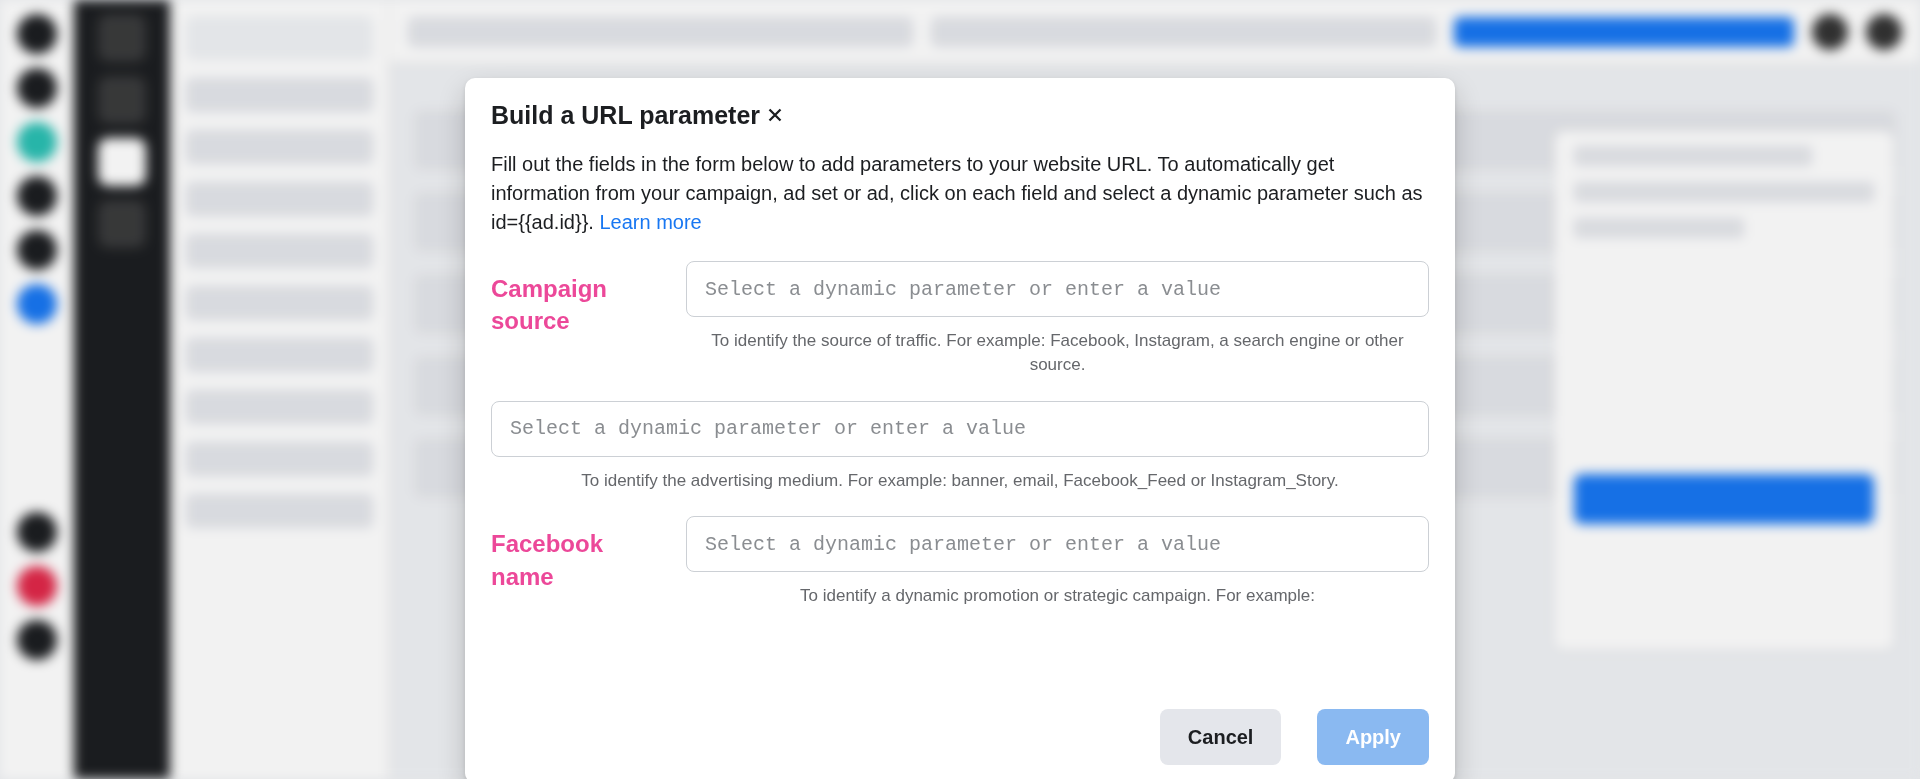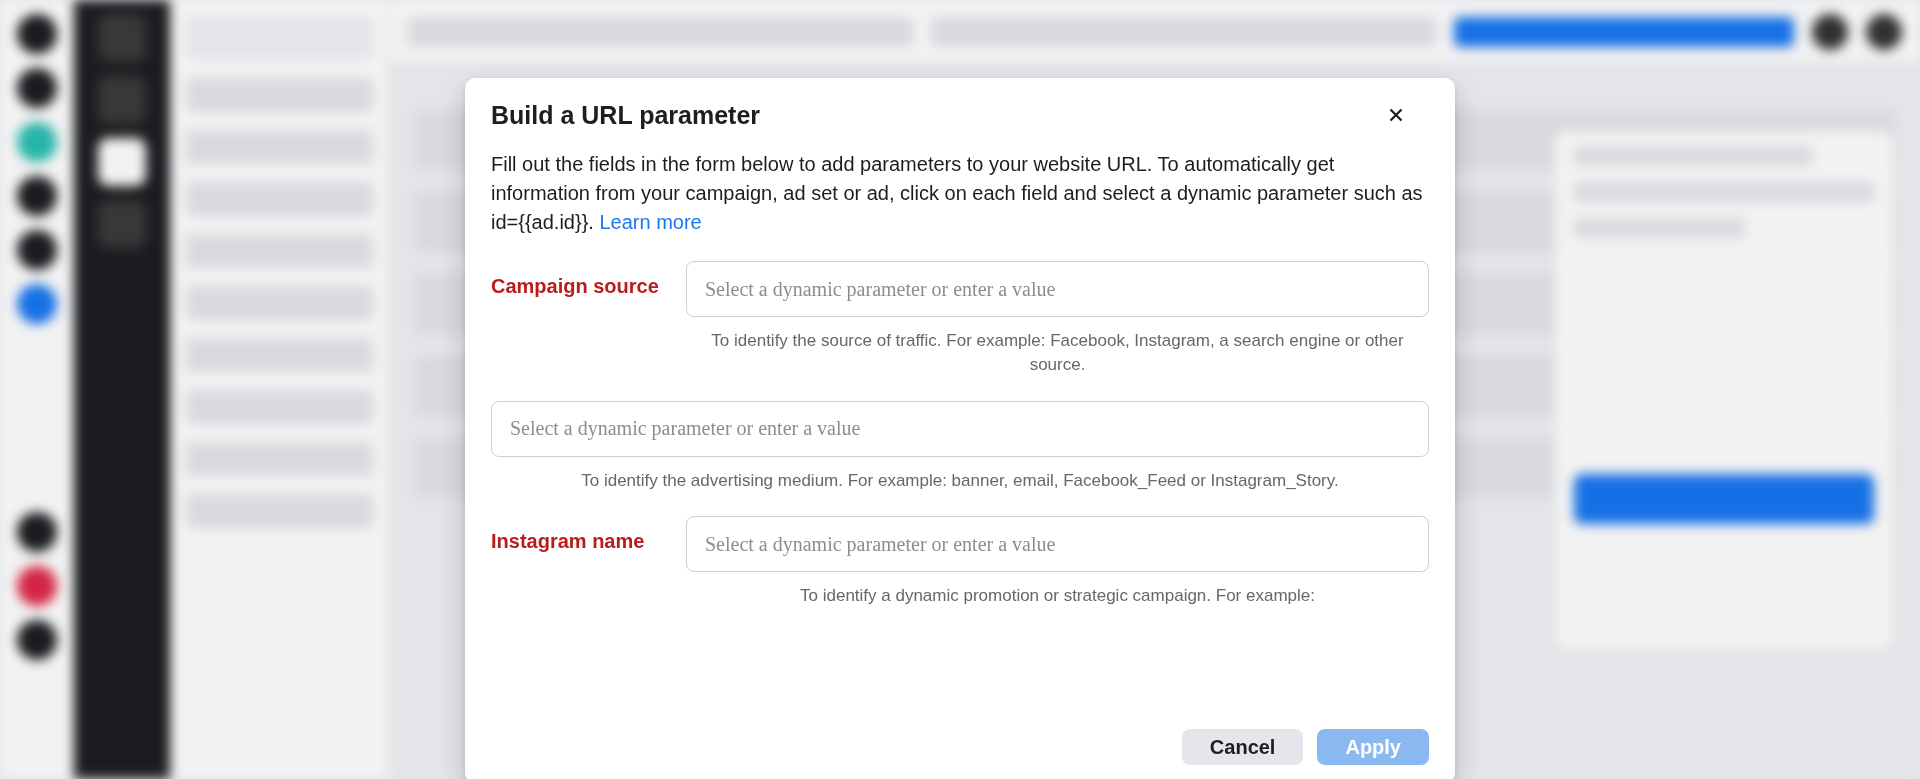--- a/index.html
+++ b/index.html
@@ -91,21 +91,20 @@
       width: 990px;
       height: 705px;
       background: #fff;
       border-radius: 10px;
       box-shadow: 0 12px 28px rgba(0,0,0,0.2), 0 2px 4px rgba(0,0,0,0.1);
       display: flex;
       flex-direction: column;
     }
     .modal-header {
       display: flex;
-      justify-content: space-between;
       align-items: center;
       padding: 22px 44px 6px 26px;
     }
     .modal-title {
       font-size: 25px;
       font-weight: 700;
       color: #1c1e21;
     }
     .modal-close {
       width: 30px; height: 30px;
@@ -130,60 +129,61 @@
     }
     .intro a { color: #1877f2; text-decoration: none; margin-top: 26px; }
     .form-row {
       display: flex;
       gap: 20px;
       margin-bottom: 24px;
     }
     .form-label {
       width: 175px;
       flex-shrink: 0;
-      font-size: 20px;
+      font-size: 24px;
       font-weight: 700;
-      color: #b91c1c;
+      color: #ec4899;
       padding-top: 12px;
       line-height: 1.35;
     }
     .form-field { flex: 1; }
     .form-input {
       width: 100%;
       height: 56px;
       border: 1px solid #ccd0d5;
       border-radius: 8px;
       padding: 0 18px;
       font-size: 20px;
       color: #1c1e21;
-      font-family: Liberation Serif, serif;
+      font-family: Liberation Mono, monospace;
     }
     .form-input::placeholder { color: #8a8d91; }
     .form-help {
       font-size: 17px;
       color: #65676b;
       margin-top: 12px;
       line-height: 1.4;
       text-align: center;
     }
     .modal-footer {
       display: flex;
       justify-content: flex-end;
       gap: 14px;
       padding: 12px 26px 18px 26px;
     }
     .btn {
-      height: 36px;
+      height: 56px;
       padding: 4px 28px;
       border: none;
       border-radius: 8px;
       font-size: 20px;
       font-weight: 600;
       cursor: pointer;
       font-family: inherit;
+      margin-left: 22px;
     }
     .btn-cancel {
       background: #e4e6eb;
       color: #1c1e21;
     }
     .btn-apply {
       background: #8ab9f1;
       color: #fff;
       text-align: right;
     }
@@ -273,21 +273,21 @@
     </div>
 
     <div class="form-row">
       <div class="form-field">
         <input type="text" class="form-input" placeholder="Select a dynamic parameter or enter a value" style="">
         <div class="form-help">To identify the advertising medium. For example: banner, email, Facebook_Feed or Instagram_Story.</div>
       </div>
     </div>
 
     <div class="form-row">
-      <div class="form-label">Instagram name</div>
+      <div class="form-label">Facebook name</div>
       <div class="form-field">
         <input type="text" class="form-input" placeholder="Select a dynamic parameter or enter a value" style="">
         <div class="form-help">To identify a dynamic promotion or strategic campaign. For example:</div>
       </div>
     </div>
   </div>
 
   <div class="modal-footer">
     <button class="btn btn-cancel">Cancel</button>
     <button class="btn btn-apply">Apply</button>

